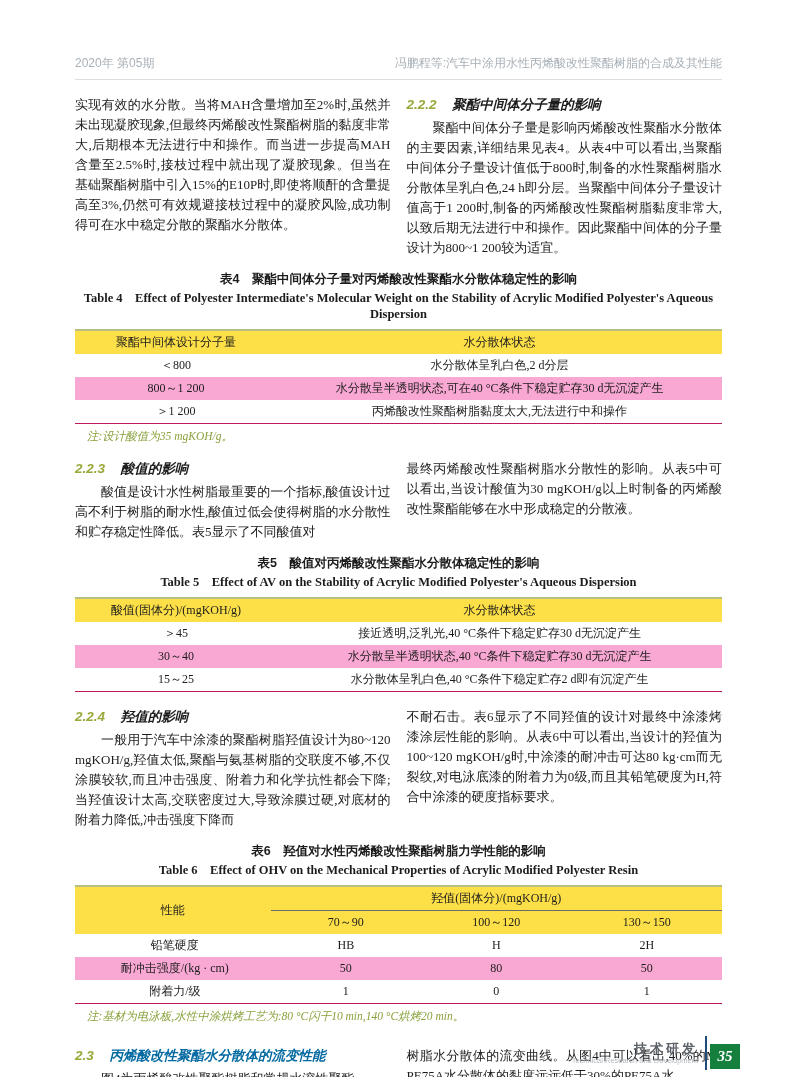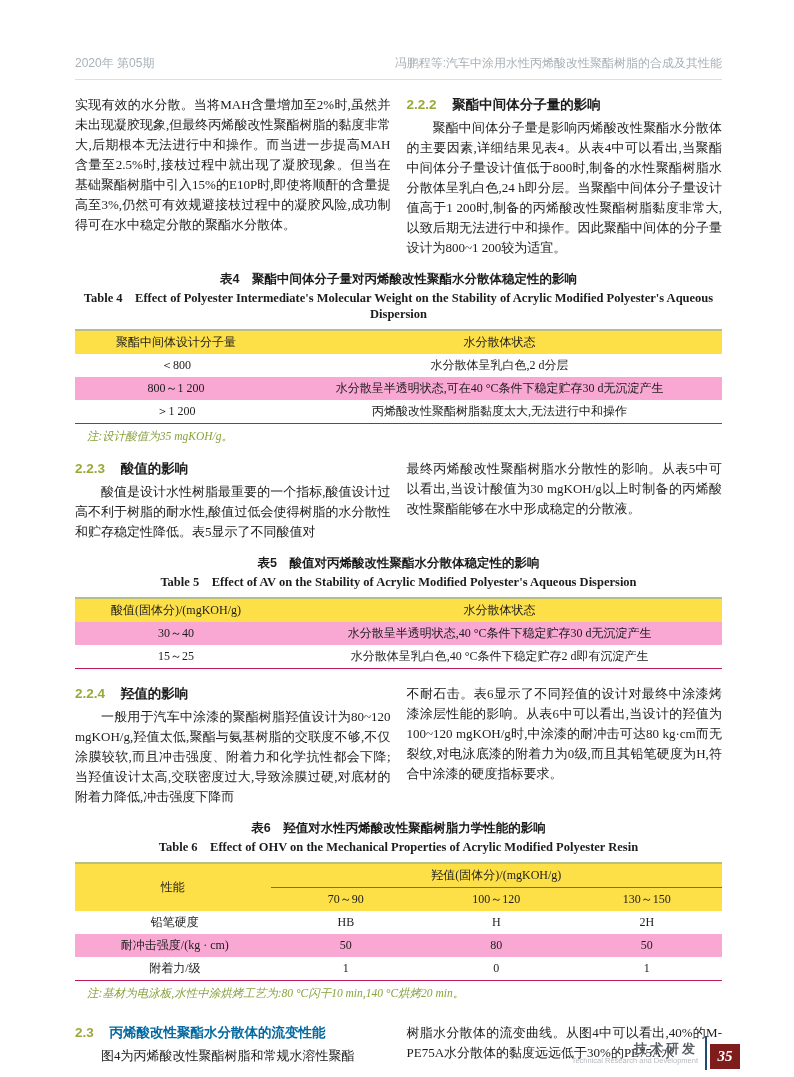--- a/index.html
+++ b/index.html
@@ -13,21 +13,21 @@
             font-size:12px;color:#a8b0b7;padding-bottom:7px;border-bottom:1px solid #dbdfe2;}
 
   
   .cols{display:flex;gap:16px;margin-top:15px;}
   .col{flex:1;min-width:0;}
   .body{font-size:13px;line-height:20px;text-align:justify;margin:0;}
   .indent{text-indent:2em;}
 
   
   .h3{margin:0 0 3px 0;font-size:13.5px;line-height:20px;font-weight:bold;
-      font-family:"Liberation Sans","DejaVu Sans",sans-serif;}
+      font-family:"Liberation Sans","DejaVu Sans",sans-serif;font-style:italic;}
   .hnum{color:#9aa83a;margin-right:12px;font-weight:bold;}
   .htitle{color:#1c1c1c;}
   .htitle.accent{color:#0369a1;}
 
   
   .tblock{margin-top:13px;}
   .cap-cn{text-align:center;font-size:12.5px;font-weight:bold;line-height:17px;
           font-family:"Liberation Sans","DejaVu Sans",sans-serif;}
   .cap-en{text-align:center;font-size:12.5px;font-weight:bold;line-height:16px;margin-top:2px;
           font-family:"Liberation Serif","DejaVu Serif",serif;}
@@ -42,21 +42,21 @@
   .t6 td.lab{text-align:center;padding-left:8px;}
   .t6 .labcol{width:29%;}
   .tnote{font-size:11.5px;color:#8aa23d;font-style:italic;margin:5px 0 0 12px;line-height:15px;}
 
   
   .footer{position:absolute;right:54px;bottom:17px;display:flex;align-items:center;}
   .ftext{text-align:right;margin-right:7px;font-family:"Liberation Sans","DejaVu Sans",sans-serif;}
   .ftext .cn{font-size:13px;font-weight:bold;color:#5a6066;letter-spacing:3px;line-height:14px;}
   .ftext .en{font-size:7.5px;color:#b4bac0;line-height:9px;}
   .fbar{width:2px;height:34px;background:#1e4b78;margin-right:3px;}
-  .fbox{width:30px;height:25px;background:#7f1d1d;color:#ffffff;font-style:italic;font-weight:bold;
+  .fbox{width:30px;height:25px;background:#15803d;color:#ffffff;font-style:italic;font-weight:bold;
         font-family:"Liberation Serif","DejaVu Serif",serif;font-size:15px;
         display:flex;align-items:center;justify-content:center;margin-top:7px;}
 </style>
 </head>
 <body>
 
 <div class="page">
   <div class="inner">
 
     <div class="pagehead">
@@ -122,20 +122,24 @@
       <div class="cap-cn">表5　酸值对丙烯酸改性聚酯水分散体稳定性的影响</div>
       <div class="cap-en">Table 5　Effect of AV on the Stability of Acrylic Modified Polyester's Aqueous Dispersion</div>
       <table class="dtable">
         <thead>
           <tr class="main">
             <th class="w30">酸值(固体分)/(mgKOH/g)</th>
             <th>水分散体状态</th>
           </tr>
         </thead>
         <tbody>
+          <tr>
+            <td>＞45</td>
+            <td>接近透明,泛乳光,40 °C条件下稳定贮存30 d无沉淀产生</td>
+          </tr>
           <tr class="alt">
             <td>30～40</td>
             <td>水分散呈半透明状态,40 °C条件下稳定贮存30 d无沉淀产生</td>
           </tr>
           <tr class="last">
             <td>15～25</td>
             <td>水分散体呈乳白色,40 °C条件下稳定贮存2 d即有沉淀产生</td>
           </tr>
         </tbody>
       </table>

